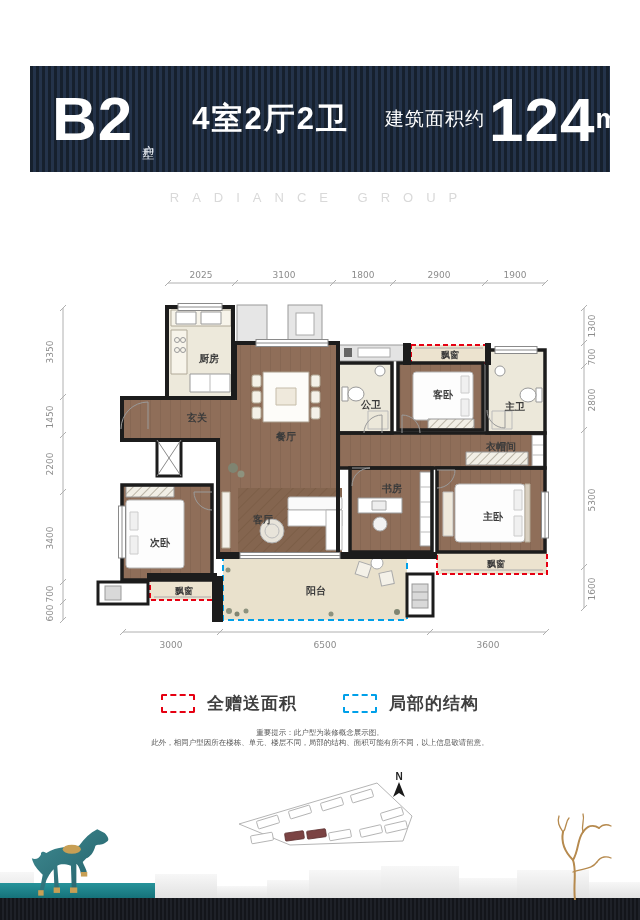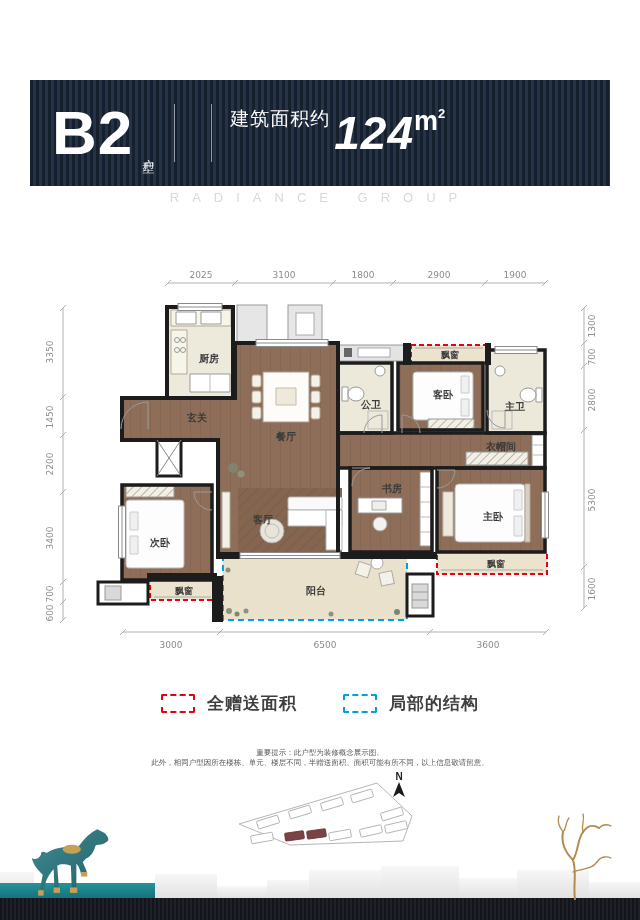--- a/index.html
+++ b/index.html
@@ -1,69 +1,70 @@
 <!DOCTYPE html>
 <html><head>
 <meta charset="utf-8">
 <style>
   html,body{margin:0;padding:0;background:#fff;}
   #page{position:relative;width:640px;height:920px;background:#fff;overflow:hidden;
         font-family:"Liberation Sans",sans-serif;}
   
-  .banner{position:absolute;left:30px;top:80px;width:580px;height:106px;
+  .banner{position:absolute;left:30px;top:66px;width:580px;height:106px;
     background:repeating-linear-gradient(90deg,#16202d 0 3px,#24334a 3px 6px),#1d2a3c;
     display:flex;align-items:center;padding:0 22px;box-sizing:border-box;color:#fff;}
   .b2wrap{display:flex;align-items:flex-end;}
   .b2{font-size:62px;font-weight:bold;line-height:0.9;letter-spacing:1px;}
   .b2suffix{writing-mode:vertical-rl;font-size:12px;letter-spacing:3px;margin:0 0 6px 6px;color:#e8edf4;}
   .vdiv{width:1px;height:58px;background:rgba(255,255,255,.55);margin:0 18px;}
   .roomsline{font-size:31px;font-weight:600;letter-spacing:2px;white-space:nowrap;}
-  .areawrap{display:flex;align-items:flex-start;white-space:nowrap;}
+  .areawrap{display:flex;align-items:center;white-space:nowrap;}
   .areaprefix{font-size:19px;font-weight:500;letter-spacing:1px;margin-right:4px;}
-  .areavalue{font-size:46px;font-weight:bold;letter-spacing:1px;font-style:italic;}
+  .areavalue{font-size:62px;font-weight:bold;letter-spacing:1px;}
   .areaunit{font-size:27px;font-weight:bold;}
   .areasup{font-size:13px;font-weight:bold;vertical-align:super;}
   
   .watermark{position:absolute;left:0;top:190px;width:100%;text-align:center;
     font-size:13px;letter-spacing:13px;color:#d9d9d9;font-weight:500;}
   
   svg text{font-family:"Liberation Sans",sans-serif;}
   .rm{font-size:10px;font-weight:600;fill:#3b3b3b;}
   .rs{font-size:9px;font-weight:600;fill:#3b3b3b;}
   .dim{font-size:9px;fill:#8c8c8c;font-family:"DejaVu Sans",sans-serif;}
   .north{font-size:10px;font-weight:bold;fill:#222;}
   
   .legend{position:absolute;left:0;top:692px;width:100%;display:flex;justify-content:center;gap:46px;}
   .legitem{display:flex;align-items:center;gap:12px;}
   .legbox{width:30px;height:15px;border-radius:2px;}
   .legbox.red{border:2px dashed #e60012;}
   .legbox.blue{border:2px dashed #00a0e9;}
   .leglabel{font-size:17px;font-weight:600;color:#3f3f3f;letter-spacing:1px;}
   
-  .disclaimer{position:absolute;left:20px;top:728px;width:600px;text-align:center;color:#5a5a5a;margin-top:20px;}
+  .disclaimer{position:absolute;left:20px;top:728px;width:600px;text-align:center;color:#5a5a5a;}
   .disclaimer p{margin:0;font-size:7.5px;line-height:9.5px;font-weight:500;}
   
   .block{position:absolute;background:linear-gradient(#f7f7f7,#e1e1e1);}
   .tealstrip{position:absolute;left:0;top:883px;width:155px;height:16px;
     background:linear-gradient(#26939a,#157078);}
   .darkstrip{position:absolute;left:0;top:898px;width:640px;height:22px;
     background:repeating-linear-gradient(90deg,#13151a 0 2px,#1e2128 2px 4px);}
   .abs{position:absolute;}
 </style>
 </head>
 <body>
 
 <div id="page">
 
   <div class="banner">
     <div class="b2wrap">
       <span class="b2">B2</span>
       <span class="b2suffix">户型</span>
     </div>
     <div class="vdiv"></div>
+    <div class="roomsline">4室2厅2卫</div>
     <div class="vdiv"></div>
     <div class="areawrap">
       <span class="areaprefix">建筑面积约</span>
       <span class="areavalue">124</span>
       <span class="areaunit">m</span>
       <span class="areasup">2</span>
     </div>
   </div>
 
   <div class="watermark">RADIANCE GROUP</div>
@@ -339,21 +340,21 @@
       <span class="leglabel">全赠送面积</span>
     </div>
     <div class="legitem">
       <span class="legbox blue"></span>
       <span class="leglabel">局部的结构</span>
     </div>
   </div>
 
   <div class="disclaimer">
     <p>重要提示：此户型为装修概念展示图。</p>
-    <p>此外，相同户型因所在楼栋、单元、楼层不同，半赠送面积、面积可能有所不同，以上信息敬请留意。</p>
+    <p>此外，相同户型因所在楼栋、单元、楼层不同，局部的结构、面积可能有所不同，以上信息敬请留意。</p>
   </div>
 
   <svg class="abs" style="left:225px;top:763px;" width="210" height="95" viewBox="225 763 210 95">
     <polygon points="239,824 377,783 412,816 403,841 290,845" fill="#fff" stroke="#b5b5b5" stroke-width="1"></polygon>
     <g fill="#fff" stroke="#a8a8a8" stroke-width="0.8">
       <rect x="257" y="818" width="22" height="8" rx="1" transform="rotate(-17 268 822)"></rect>
       <rect x="289" y="808" width="22" height="8" rx="1" transform="rotate(-17 300 812)"></rect>
       <rect x="321" y="800" width="22" height="8" rx="1" transform="rotate(-17 332 804)"></rect>
       <rect x="351" y="792" width="22" height="8" rx="1" transform="rotate(-17 362 796)"></rect>
       <rect x="381" y="810" width="22" height="8" rx="1" transform="rotate(-17 392 814)"></rect>

